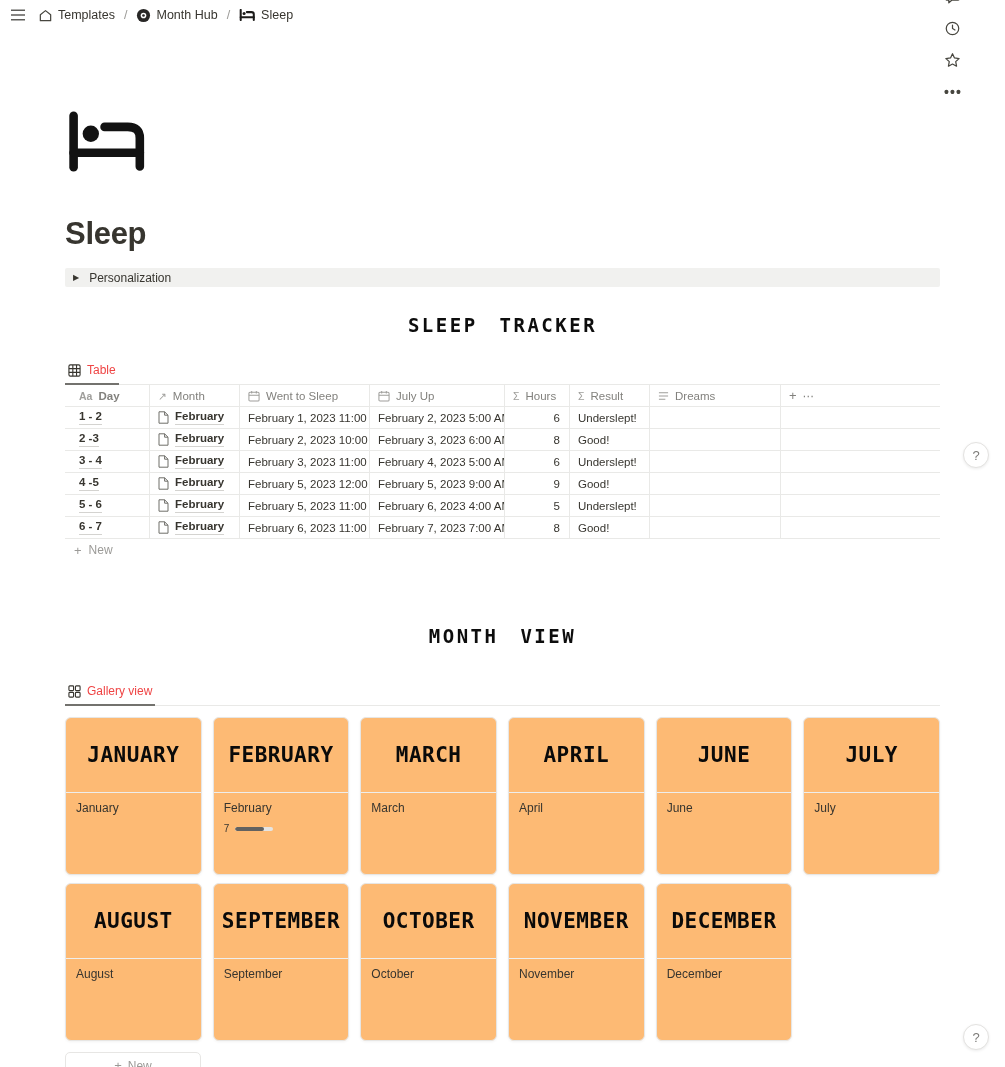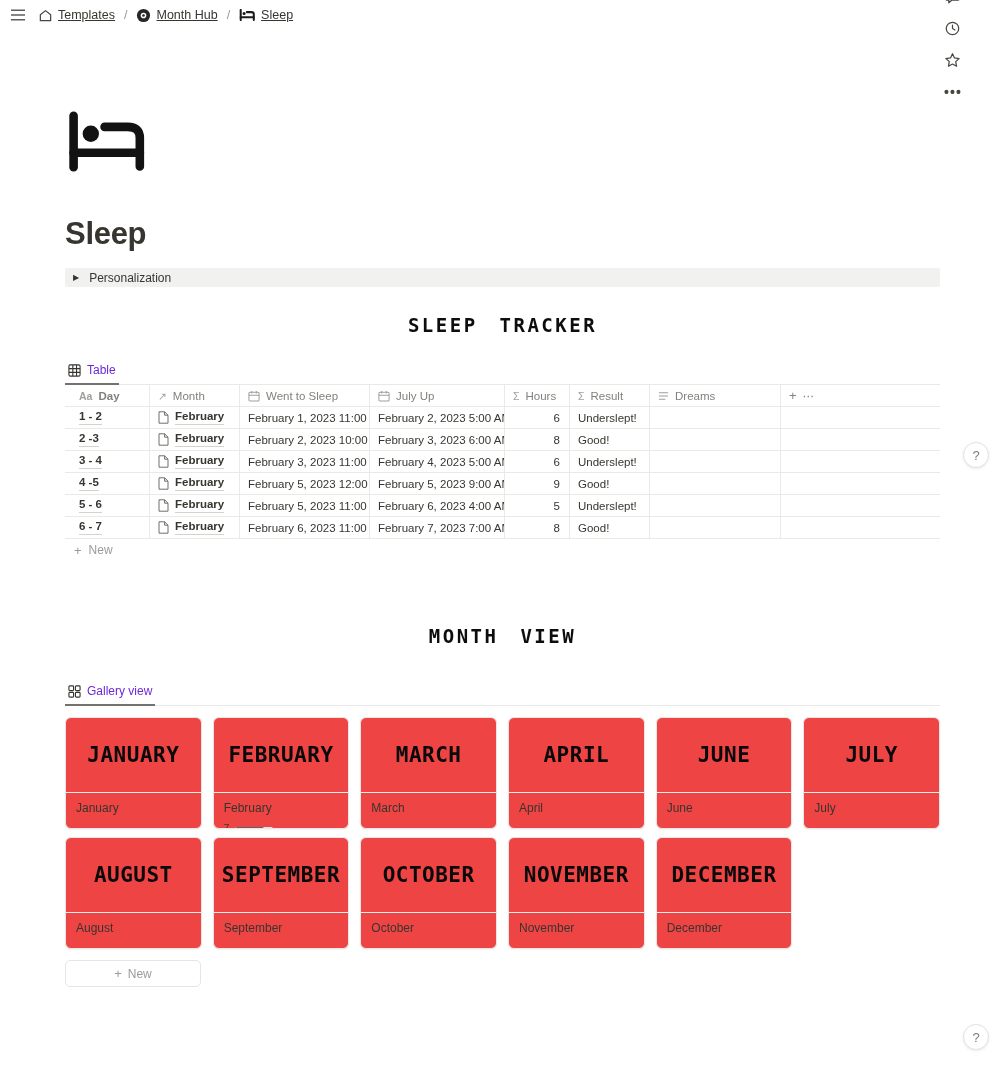--- a/index.html
+++ b/index.html
@@ -7,21 +7,21 @@
   body {
     width:1005px; height:1067px; margin:0 auto; overflow:hidden; position:relative;
     font-family:"Liberation Sans", sans-serif; color:#37352f;
   }
   svg { display:block; }
 
   
   .topbar { height:30px; display:flex; align-items:center; justify-content:space-between; padding:0 15px 0 10px; }
   .topbar-left { display:flex; align-items:center; gap:9px; }
   .crumbs { display:flex; align-items:center; gap:6px; font-size:12.5px; }
-  .crumb { display:flex; align-items:center; gap:5px; cursor:pointer; padding:2px 3px; border-radius:3px;text-decoration:underline; }
+  .crumb { display:flex; align-items:center; gap:5px; cursor:pointer; padding:2px 3px; border-radius:3px; }
   .crumb-sep { color:#9b9a97; }
   .topbar-right { display:flex; align-items:center; gap:15px;flex-direction:column; }
   .edited { color:#a5a49f; font-size:12px; }
   .share { font-size:12.5px; cursor:pointer; }
   .tb-icon { cursor:pointer; display:flex; align-items:center; }
   .dots { color:#47463f; font-size:14px; letter-spacing:1px; font-weight:bold; }
 
   
   .content { width:875px; margin:0 auto; position:relative; }
   .page-icon { margin-top:81px; width:88px; cursor:pointer; }
@@ -31,42 +31,42 @@
     padding:3px 8px; font-size:12px; border-radius:2px; cursor:pointer; height:19px; }
   .toggle-tri { font-size:8px; color:#37352f; }
 
   .section-heading { display:flex; align-items:center; gap:14px; margin-top:13px;
     font-family:"DejaVu Sans Mono", monospace; font-weight:bold; font-size:19px;
     letter-spacing:2.5px; word-spacing:8px; color:#0d0d0d;flex-direction:column; }
   .rule { flex:1; height:4px; background:#0d0d0d; border-radius:2px; }
 
   .tabbar { display:flex; border-bottom:1px solid #e9e9e7; margin-top:9px; }
   .tab { display:flex; align-items:center; gap:6px; padding:4px 3px 6px 3px; font-size:12px; font-weight:500;
-    color:#6d28d9; border-bottom:2px solid #73726e; margin-bottom:-1px; cursor:pointer; }
+    color:#ef4444; border-bottom:2px solid #73726e; margin-bottom:-1px; cursor:pointer; }
 
   
   .trow { display:grid; grid-template-columns:85px 90px 130px 135px 65px 80px 131px 1fr;
     border-bottom:1px solid #e9e9e7; height:22px; }
   .tcell { display:flex; align-items:center; padding:0 8px; border-right:1px solid #e9e9e7;
     font-size:11.5px; white-space:nowrap; overflow:hidden;text-align:right; }
   .tcell.trailing { border-right:none; gap:13px; color:#9b9a97; }
   .thead .tcell { color:#82817d; font-size:11.5px; gap:6px; }
   .colicon { color:#9f9e9b; font-size:10.5px; display:flex; align-items:center; }
   .cell-day { padding-left:14px; font-weight:600; }
   .cell-month { font-weight:600; gap:6px; }
   .val { border-bottom:1px solid #d4d3d0; line-height:1.15; cursor:pointer; }
   .cell-hours { justify-content:flex-end; padding-right:9px; }
   .newrow { display:flex; align-items:center; gap:7px; height:22px; color:#9b9a97;
     font-size:12px; padding-left:9px; cursor:pointer; }
   .plus-glyph { font-size:13px; line-height:1; }
 
   
   .month-heading { margin-top:40px; gap:24px; }
   .gallery { display:grid; grid-template-columns:repeat(6,1fr); column-gap:11px; row-gap:8px; margin-top:11px; }
-  .card { border:1px solid #e7e6e4; border-radius:6px; overflow:hidden; background:#ef4444; height:112px;
+  .card { border:1px solid #e7e6e4; border-radius:6px; overflow:hidden; background:#fdba74; height:158px;
     box-shadow:0 1px 3px rgba(15,15,15,.05); cursor:pointer; }
   .card-cover { height:75px; display:flex; align-items:center; justify-content:center;
     border-bottom:1px solid #eeeeec; font-family:"DejaVu Sans Mono", monospace; font-weight:bold;
     font-size:21px; letter-spacing:0.5px; color:#0a0a0a; }
   .card-body { padding:8px 10px; }
   .card-title { font-size:12px; font-weight:500; }
   .progress-row { display:flex; align-items:center; gap:6px; margin-top:8px; }
   .progress-count { font-size:10px; color:#37352f; }
   .progress-track { width:38px; height:4px; border-radius:2px; background:#e6e5e3; overflow:hidden; display:block; }
   .progress-fill { height:100%; background:#636260; border-radius:2px; display:block; }

